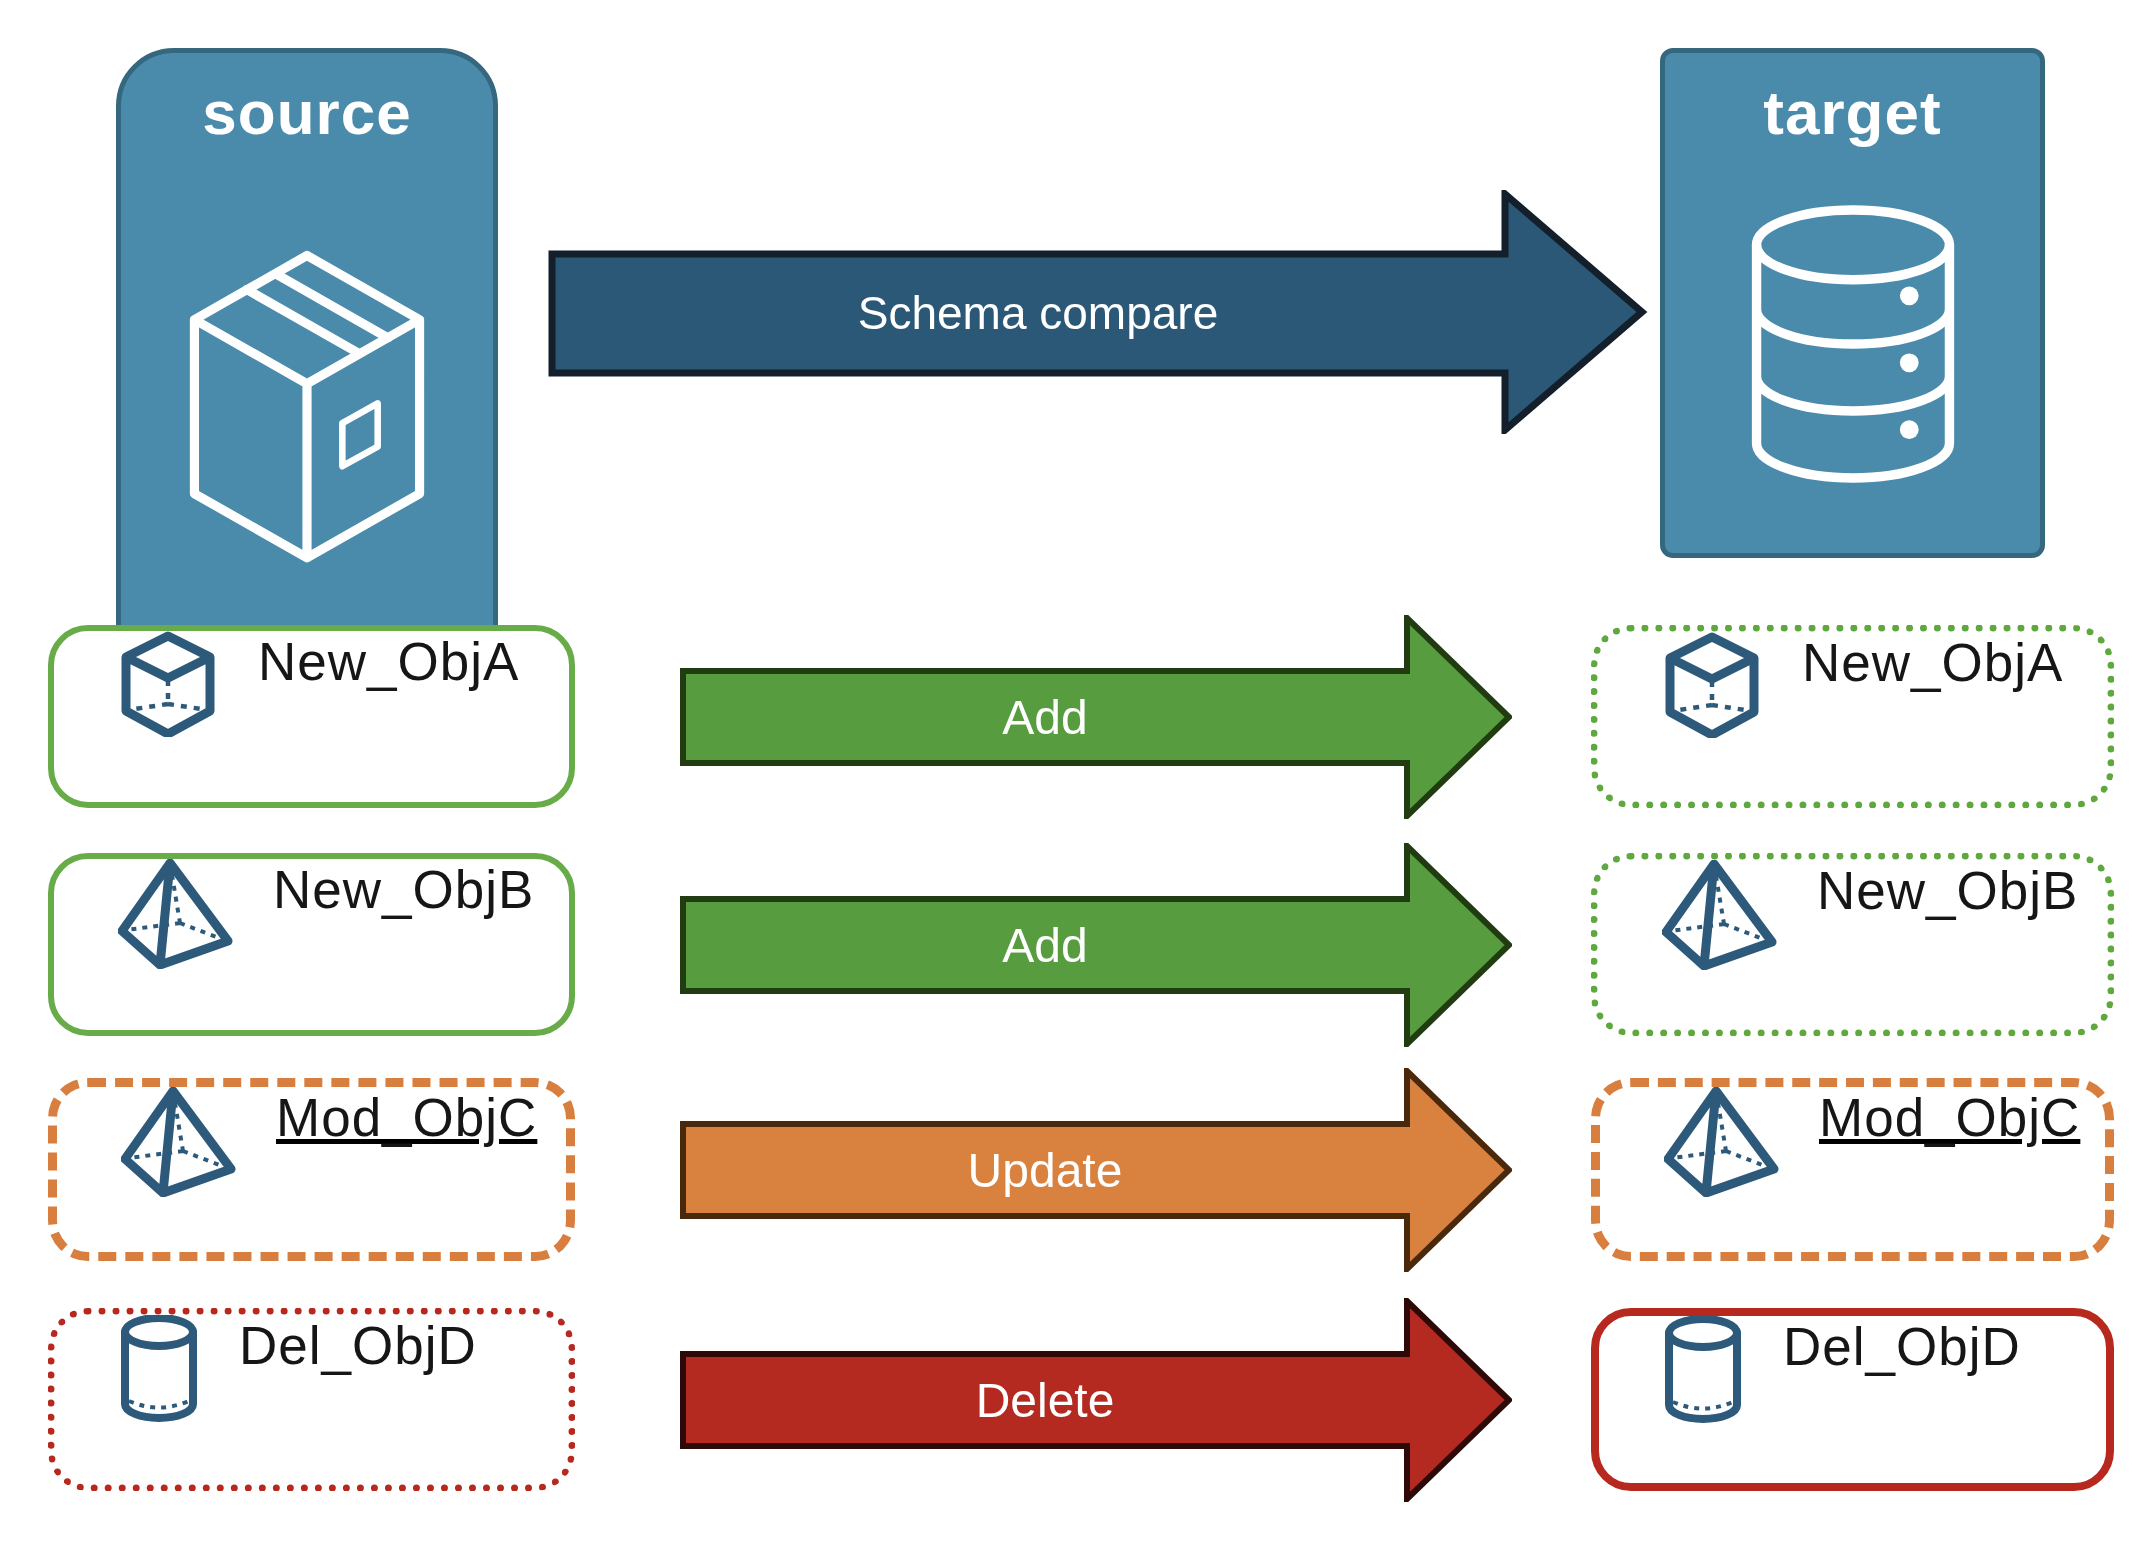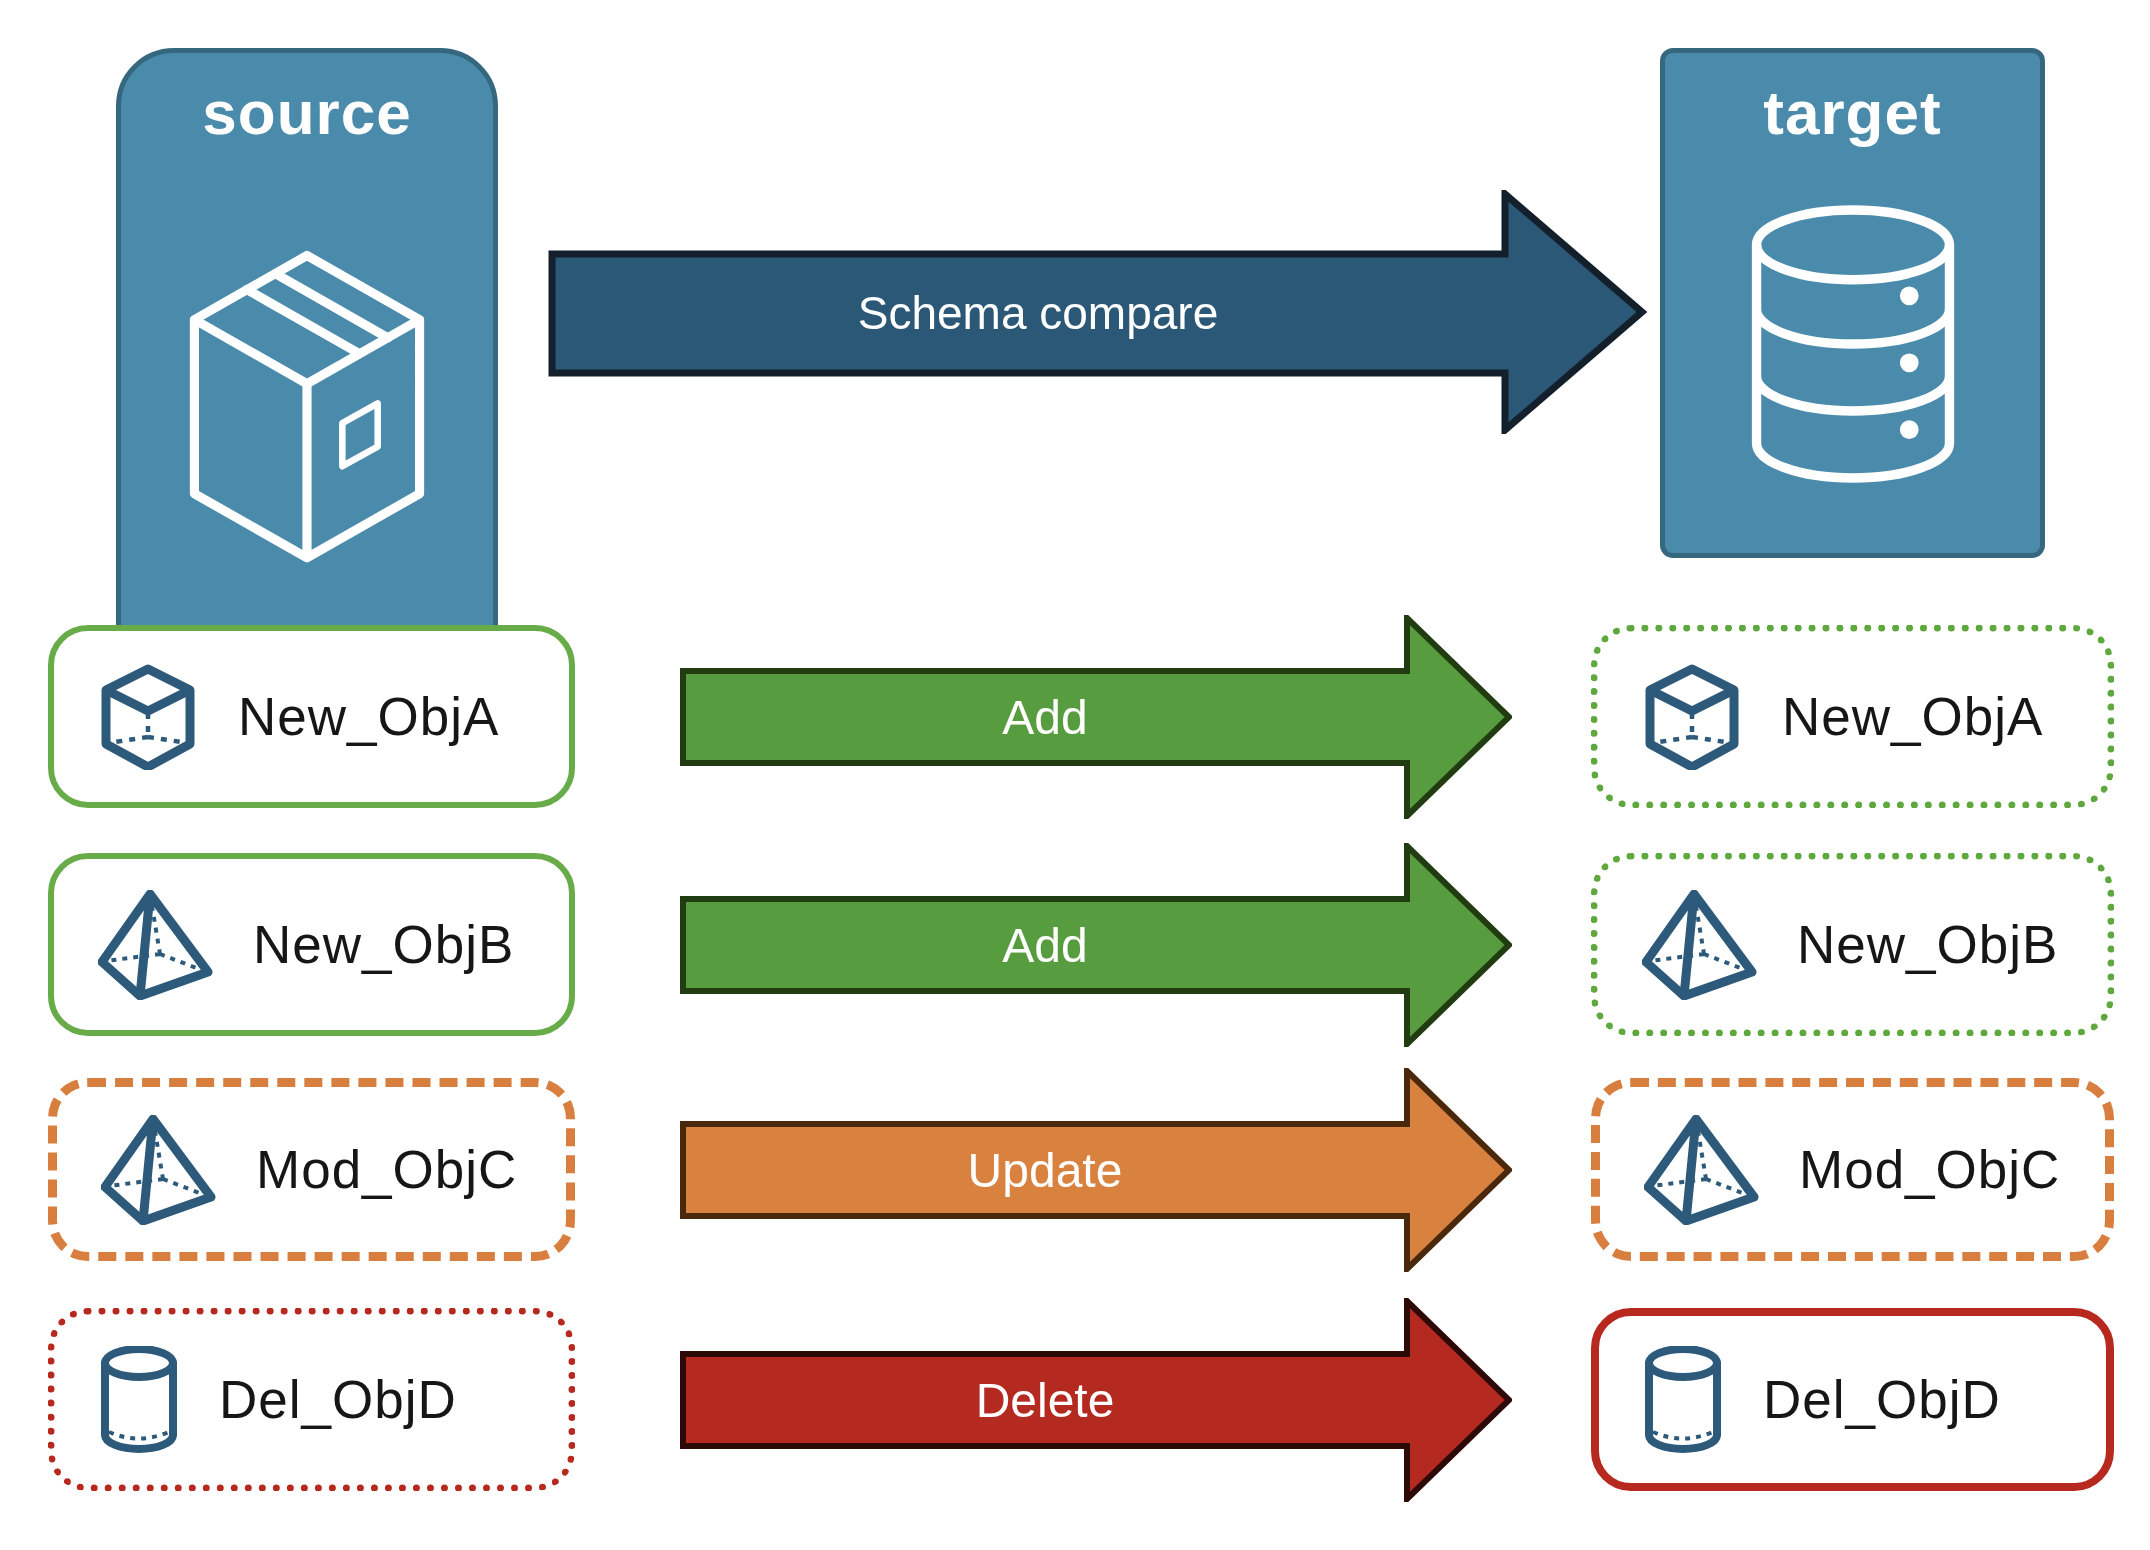--- a/index.html
+++ b/index.html
@@ -22,28 +22,28 @@
   .arrow-svg{position:absolute;}
   .arrow-label{fill:#ffffff;font-size:48px;font-family:"Liberation Sans",sans-serif;}
   .compare .arrow-label{font-size:46px;}
   .compare polygon{stroke:#131f2b;stroke-width:7;}
   .green polygon{stroke:#203c10;stroke-width:6;}
   .orange polygon{stroke:#4a280c;stroke-width:6;}
   .red polygon{stroke:#2d0a07;stroke-width:6;}
   
   .objbox{
     position:absolute;background:#ffffff;border-radius:40px;box-sizing:border-box;
-    display:flex;align-items:center;padding-left:44px;gap:40px;
+    display:flex;align-items:flex-start;padding-left:64px;gap:40px;
   }
   .objbox.left{left:48px;width:527px;height:183px;}
   .objbox.right{left:1591px;width:523px;height:183px;}
   .obj-label{font-size:53px;color:#161616;letter-spacing:1px;}
   .b-green-solid{border:6px solid #68ac4a;}
   .b-green-dotted{border:7px dotted #5ea83e;}
-  .b-orange-dashed{border:9px dashed #d87e3e;}
+  .b-orange-dashed{border:9px dashed #d87e3e;text-decoration:underline;}
   .b-red-dotted{border:7px dotted #b7281e;}
   .b-red-solid{border:8px solid #b7281e;}
   
   .shape-icon{flex:0 0 auto;}
   .shape-icon path,.shape-icon ellipse{stroke:#2d5a7a;fill:none;}
 </style>
 </head>
 <body>
 
 <div class="canvas">

